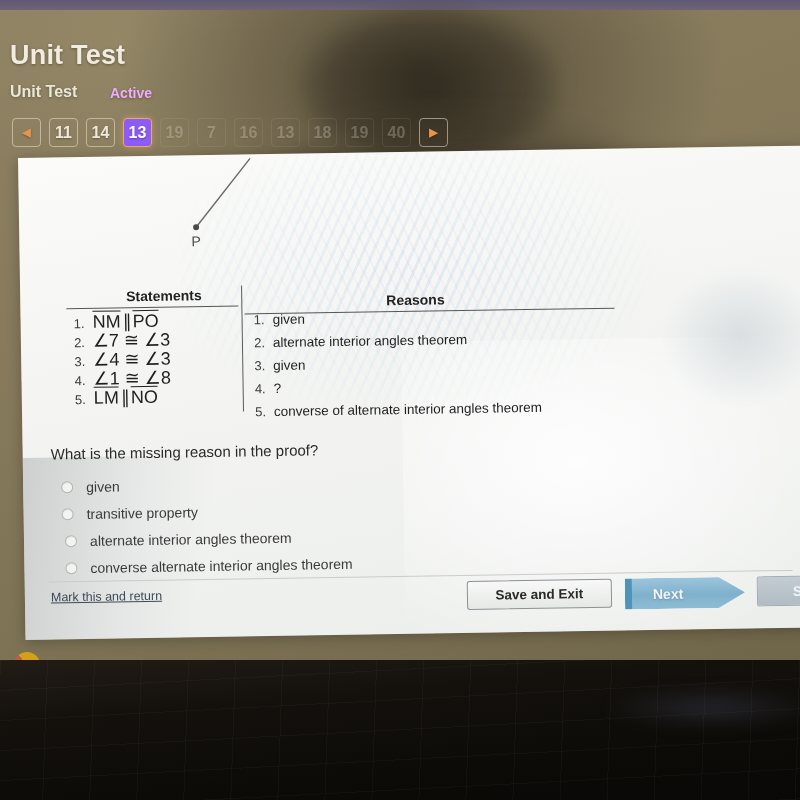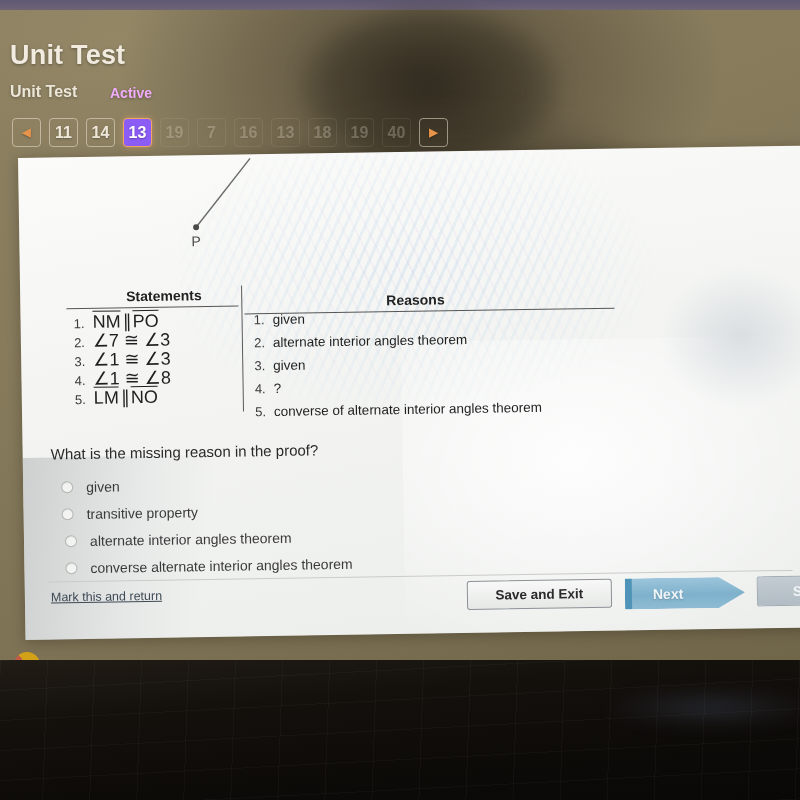--- a/index.html
+++ b/index.html
@@ -288,21 +288,21 @@
         <div class="row">
           <span class="num">1.</span>
           <span class="txt"><span class="ovl">NM</span><span class="par">∥</span><span class="ovl">PO</span></span>
         </div>
         <div class="row">
           <span class="num">2.</span>
           <span class="txt">∠7 ≅ ∠3</span>
         </div>
         <div class="row">
           <span class="num">3.</span>
-          <span class="txt">∠1 ≅ ∠3</span>
+          <span class="txt">∠4 ≅ ∠3</span>
         </div>
         <div class="row">
           <span class="num">4.</span>
           <span class="txt">∠1 ≅ ∠8</span>
         </div>
         <div class="row">
           <span class="num">5.</span>
           <span class="txt"><span class="ovl">LM</span><span class="par">∥</span><span class="ovl">NO</span></span>
         </div>
       </div>

